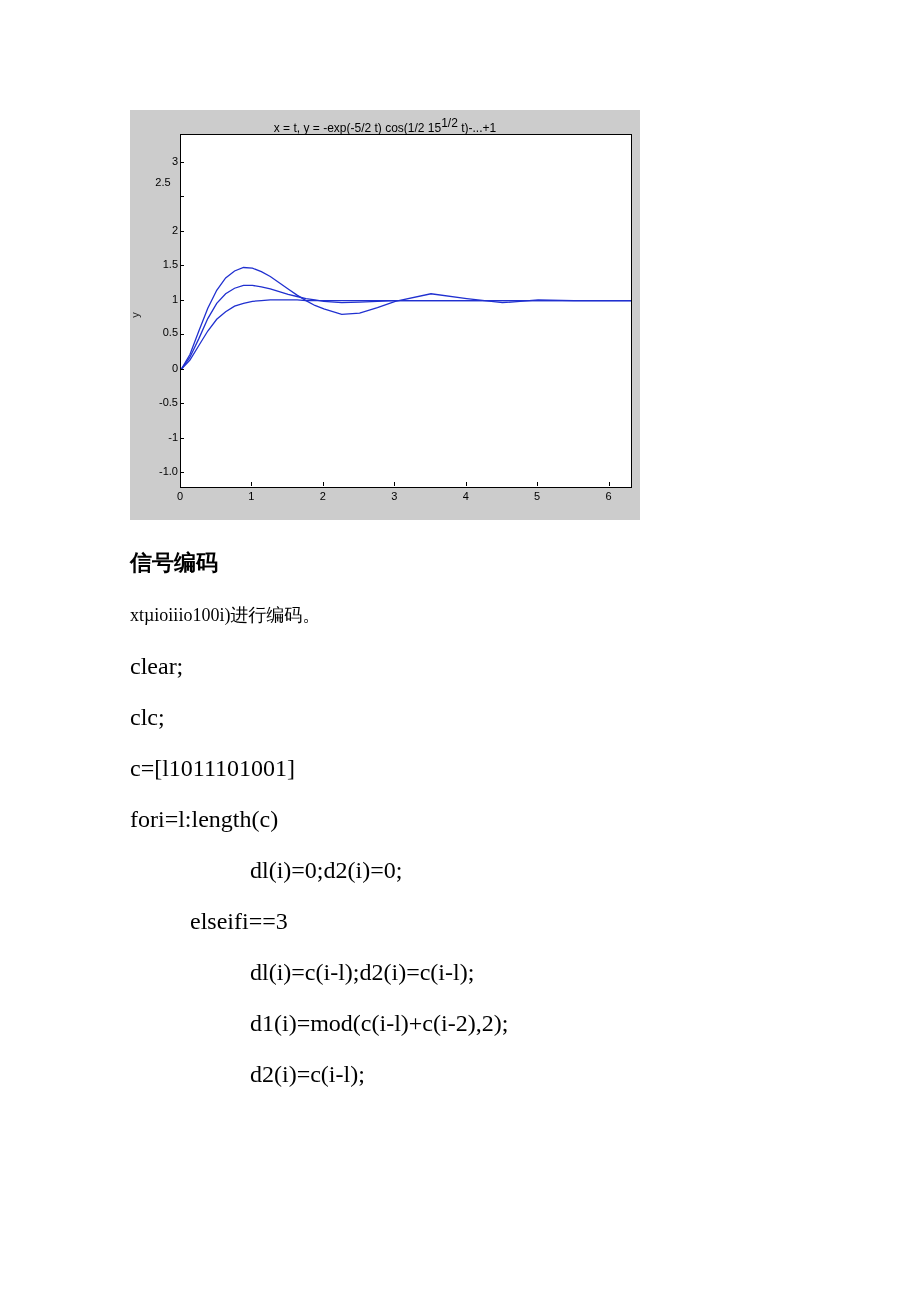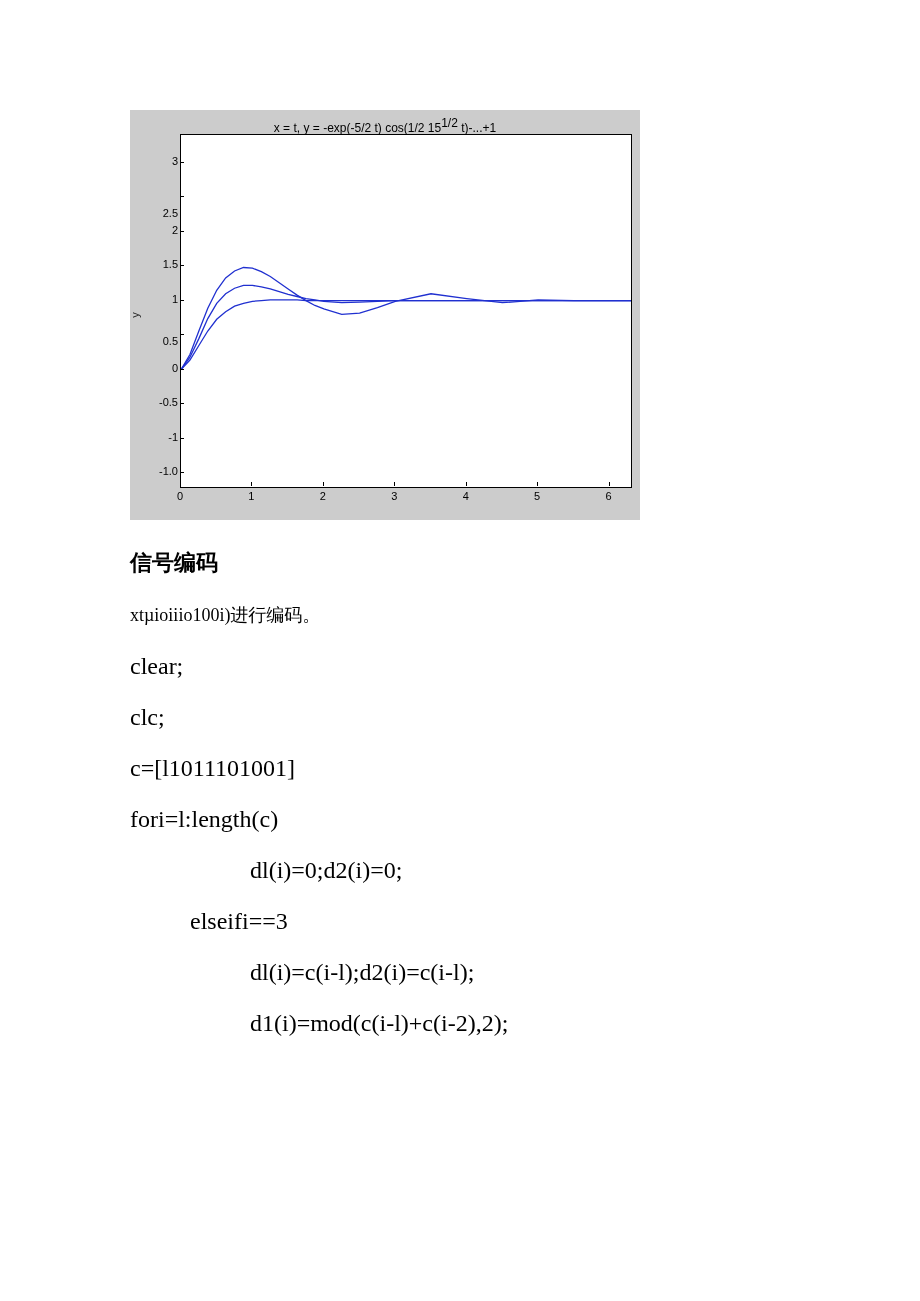--- a/index.html
+++ b/index.html
@@ -119,29 +119,29 @@
     </div>
     <div id="tick-container">
         <div class="ytick" style="top: 355.196px;">-1.0</div>
         <div class="tick-mark-y" style="top: 362.196px;"></div>
         <div class="ytick" style="top: 320.686px;">-1</div>
         <div class="tick-mark-y" style="top: 327.686px;"></div>
         <div class="ytick" style="top: 286.176px;">-0.5</div>
         <div class="tick-mark-y" style="top: 293.176px;"></div>
         <div class="ytick" style="top: 251.667px;">0</div>
         <div class="tick-mark-y" style="top: 258.667px;"></div>
-        <div class="ytick" style="top: 225px;">0.5</div>
+        <div class="ytick" style="top: 216px;">0.5</div>
         <div class="tick-mark-y" style="top: 224.157px;"></div>
         <div class="ytick" style="top: 182.647px;">1</div>
         <div class="tick-mark-y" style="top: 189.647px;"></div>
         <div class="ytick" style="top: 148.137px;">1.5</div>
         <div class="tick-mark-y" style="top: 155.137px;"></div>
         <div class="ytick" style="top: 113.627px;">2</div>
         <div class="tick-mark-y" style="top: 120.627px;"></div>
-        <div class="ytick" style="top: 97px;">2.5</div>
+        <div class="ytick" style="top: 66px; text-align: center;">2.5</div>
         <div class="tick-mark-y" style="top: 86.1176px;"></div>
         <div class="ytick" style="top: 44.6078px;">3</div>
         <div class="tick-mark-y" style="top: 51.6078px;"></div>
         <div class="xtick" style="left: 40px;">0</div>
         <div class="tick-mark-x" style="left: 50px;"></div>
         <div class="xtick" style="left: 111.429px;">1</div>
         <div class="tick-mark-x" style="left: 121.429px;"></div>
         <div class="xtick" style="left: 182.857px;">2</div>
         <div class="tick-mark-x" style="left: 192.857px;"></div>
         <div class="xtick" style="left: 254.286px;">3</div>
@@ -159,14 +159,15 @@
   <p class="para">xtµioiiio100i)进行编码。</p>
 
   <p class="code-line">clear;</p>
   <p class="code-line">clc;</p>
   <p class="code-line">c=[l1011101001]</p>
   <p class="code-line">fori=l:length(c)</p>
   <p class="code-line indent2">dl(i)=0;d2(i)=0;</p>
   <p class="code-line indent1">elseifi==3</p>
   <p class="code-line indent2">dl(i)=c(i-l);d2(i)=c(i-l);</p>
   <p class="code-line indent2">d1(i)=mod(c(i-l)+c(i-2),2);</p>
+  <p class="code-line indent2">d2(i)=c(i-l);</p>
 
 </div>
 
 </body></html>

